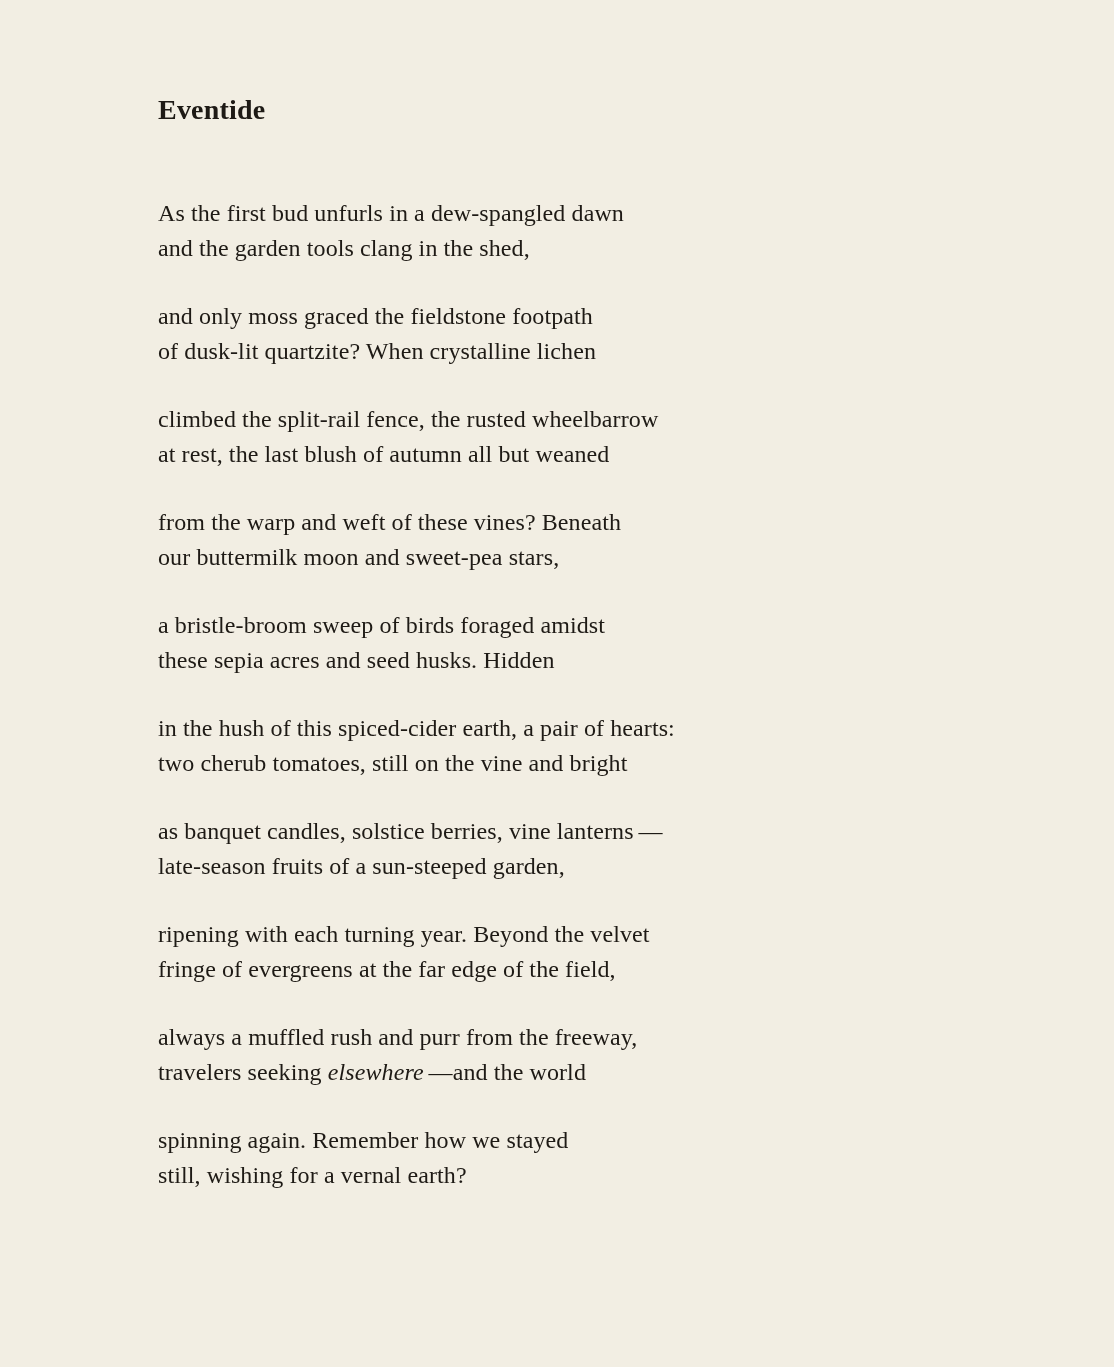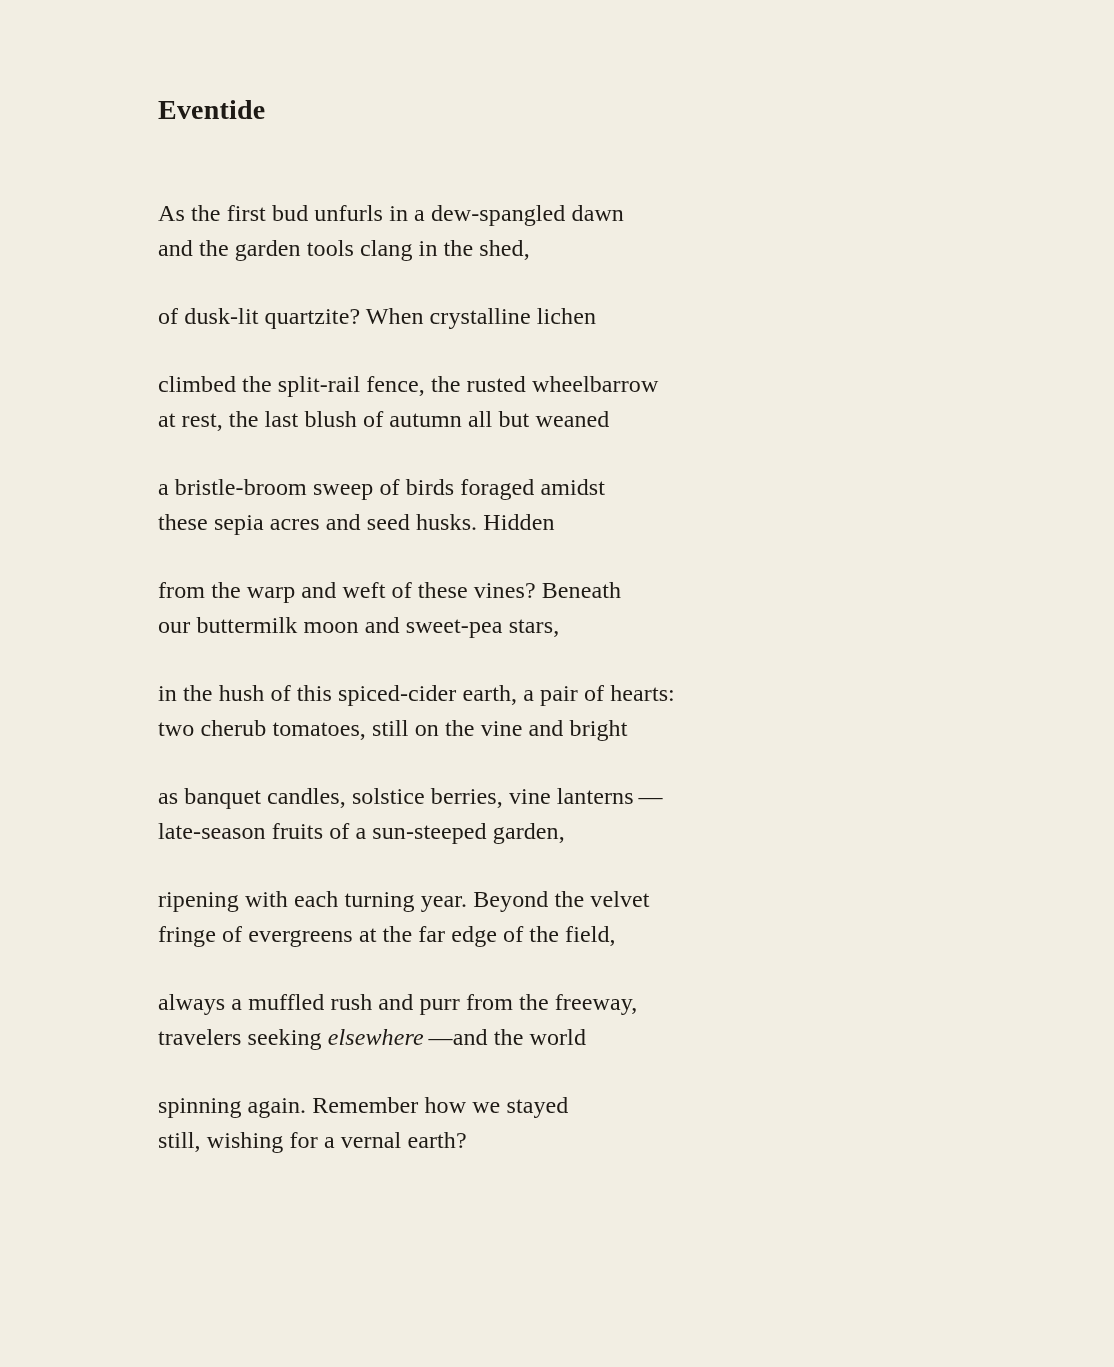--- a/index.html
+++ b/index.html
@@ -46,36 +46,37 @@
 <div class="page">
   <h1 class="poem-title">Eventide</h1>
 
   <div class="stanza">
     <div class="line">As the first bud unfurls in a dew-spangled dawn</div>
     <div class="line">and the garden tools clang in the shed,</div>
   </div>
 
 
   <div class="stanza">
+    <div class="line">and only moss graced the fieldstone footpath</div>
     <div class="line">of dusk-lit quartzite? When crystalline lichen</div>
   </div>
 
   <div class="stanza">
     <div class="line">climbed the split-rail fence, the rusted wheelbarrow</div>
     <div class="line">at rest, the last blush of autumn all but weaned</div>
   </div>
 
   <div class="stanza">
-    <div class="line">a bristle-broom sweep of birds foraged amidst</div>
-    <div class="line">these sepia acres and seed husks. Hidden</div>
+    <div class="line">from the warp and weft of these vines? Beneath</div>
+    <div class="line">our buttermilk moon and sweet-pea stars,</div>
   </div>
 
   <div class="stanza">
-    <div class="line">from the warp and weft of these vines? Beneath</div>
-    <div class="line">our buttermilk moon and sweet-pea stars,</div>
+    <div class="line">a bristle-broom sweep of birds foraged amidst</div>
+    <div class="line">these sepia acres and seed husks. Hidden</div>
   </div>
 
   <div class="stanza">
     <div class="line">in the hush of this spiced-cider earth, a pair of hearts:</div>
     <div class="line">two cherub tomatoes, still on the vine and bright</div>
   </div>
 
   <div class="stanza">
     <div class="line">as banquet candles, solstice berries, vine lanterns —</div>
     <div class="line">late-season fruits of a sun-steeped garden,</div>

